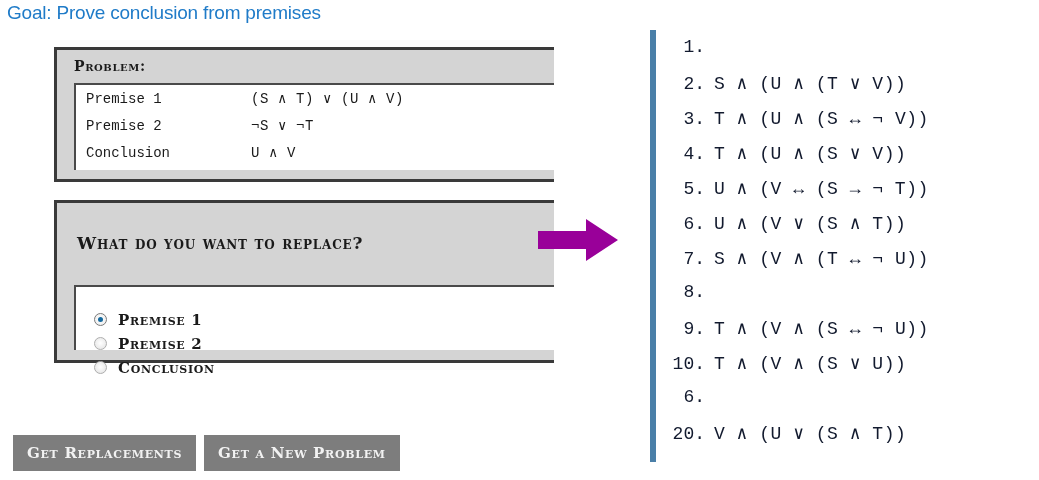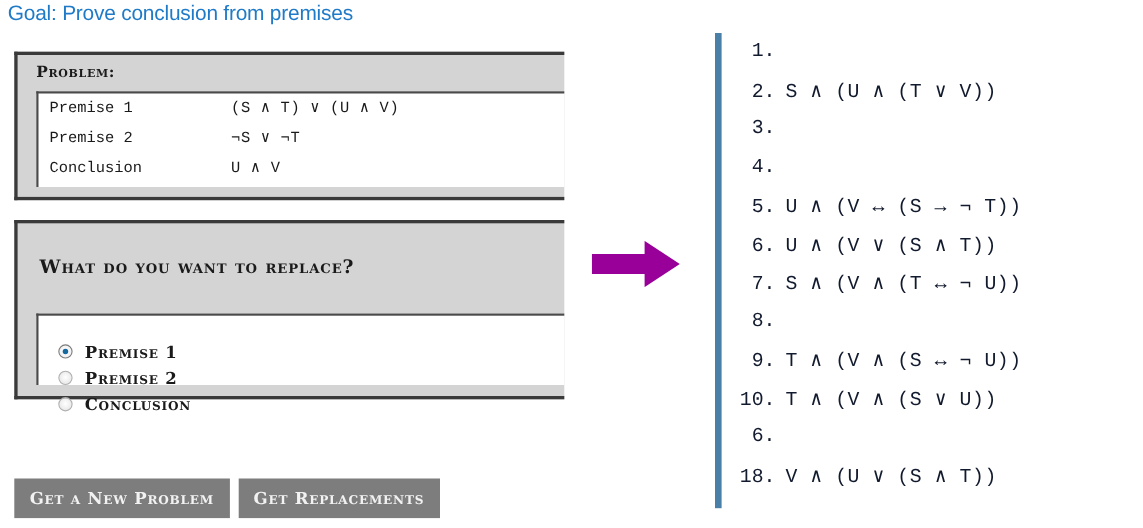--- a/index.html
+++ b/index.html
@@ -37,20 +37,21 @@
     height: 480px;
   }
 
   .gray-panel {
     position: absolute;
     background: #d4d4d4;
     border-top: 3px solid #3a3a3a;
     border-bottom: 3px solid #3a3a3a;
     border-left: 3px solid #3a3a3a;
     box-sizing: border-box;
+    margin-left: 41px;
   }
 
   
   #problem-panel {
     left: 13px;
     top: 47px;
     width: 500px;
     height: 135px;
   }
   #problem-heading {
@@ -283,45 +284,47 @@
 
       <div class="radio-row">
         <span class="radio-mark"></span>
         <span class="radio-label">Conclusion</span>
       </div>
 
     </div>
   </div>
 
   <div id="button-bar">
+    <button class="gray-button">Get Replacements</button>
     <button class="gray-button">Get a New Problem</button>
-    <button class="gray-button">Get Replacements</button>
   </div>
 
 </div>
 
 <svg id="transform-arrow" viewBox="0 0 80 42">
   <path d="M0 12 H48 V0 L80 21 L48 42 V30 H0 Z" fill="#990099"></path>
 </svg>
 
 <div id="results-panel">
   <div id="results-list">
 
     <div class="result-row">
       <span class="result-num">1.</span>
     </div>
     <div class="result-row">
       <span class="result-num">2.</span>
       <span class="result-formula">S ∧ (U ∧ (T ∨ V))</span>
     </div>
     <div class="result-row">
       <span class="result-num">3.</span>
+      <span class="result-formula">T ∧ (U ∧ (S ↔ ¬ V))</span>
     </div>
     <div class="result-row">
       <span class="result-num">4.</span>
+      <span class="result-formula">T ∧ (U ∧ (S ∨ V))</span>
     </div>
     <div class="result-row">
       <span class="result-num">5.</span>
       <span class="result-formula">U ∧ (V ↔ (S → ¬ T))</span>
     </div>
     <div class="result-row">
       <span class="result-num">6.</span>
       <span class="result-formula">U ∧ (V ∨ (S ∧ T))</span>
     </div>
     <div class="result-row">
@@ -336,18 +339,18 @@
       <span class="result-formula">T ∧ (V ∧ (S ↔ ¬ U))</span>
     </div>
     <div class="result-row">
       <span class="result-num">10.</span>
       <span class="result-formula">T ∧ (V ∧ (S ∨ U))</span>
     </div>
     <div class="result-row">
       <span class="result-num">6.</span>
     </div>
     <div class="result-row">
-      <span class="result-num">18.</span>
+      <span class="result-num">20.</span>
       <span class="result-formula">V ∧ (U ∨ (S ∧ T))</span>
     </div>
 
   </div>
 </div>
 
 </body></html>

